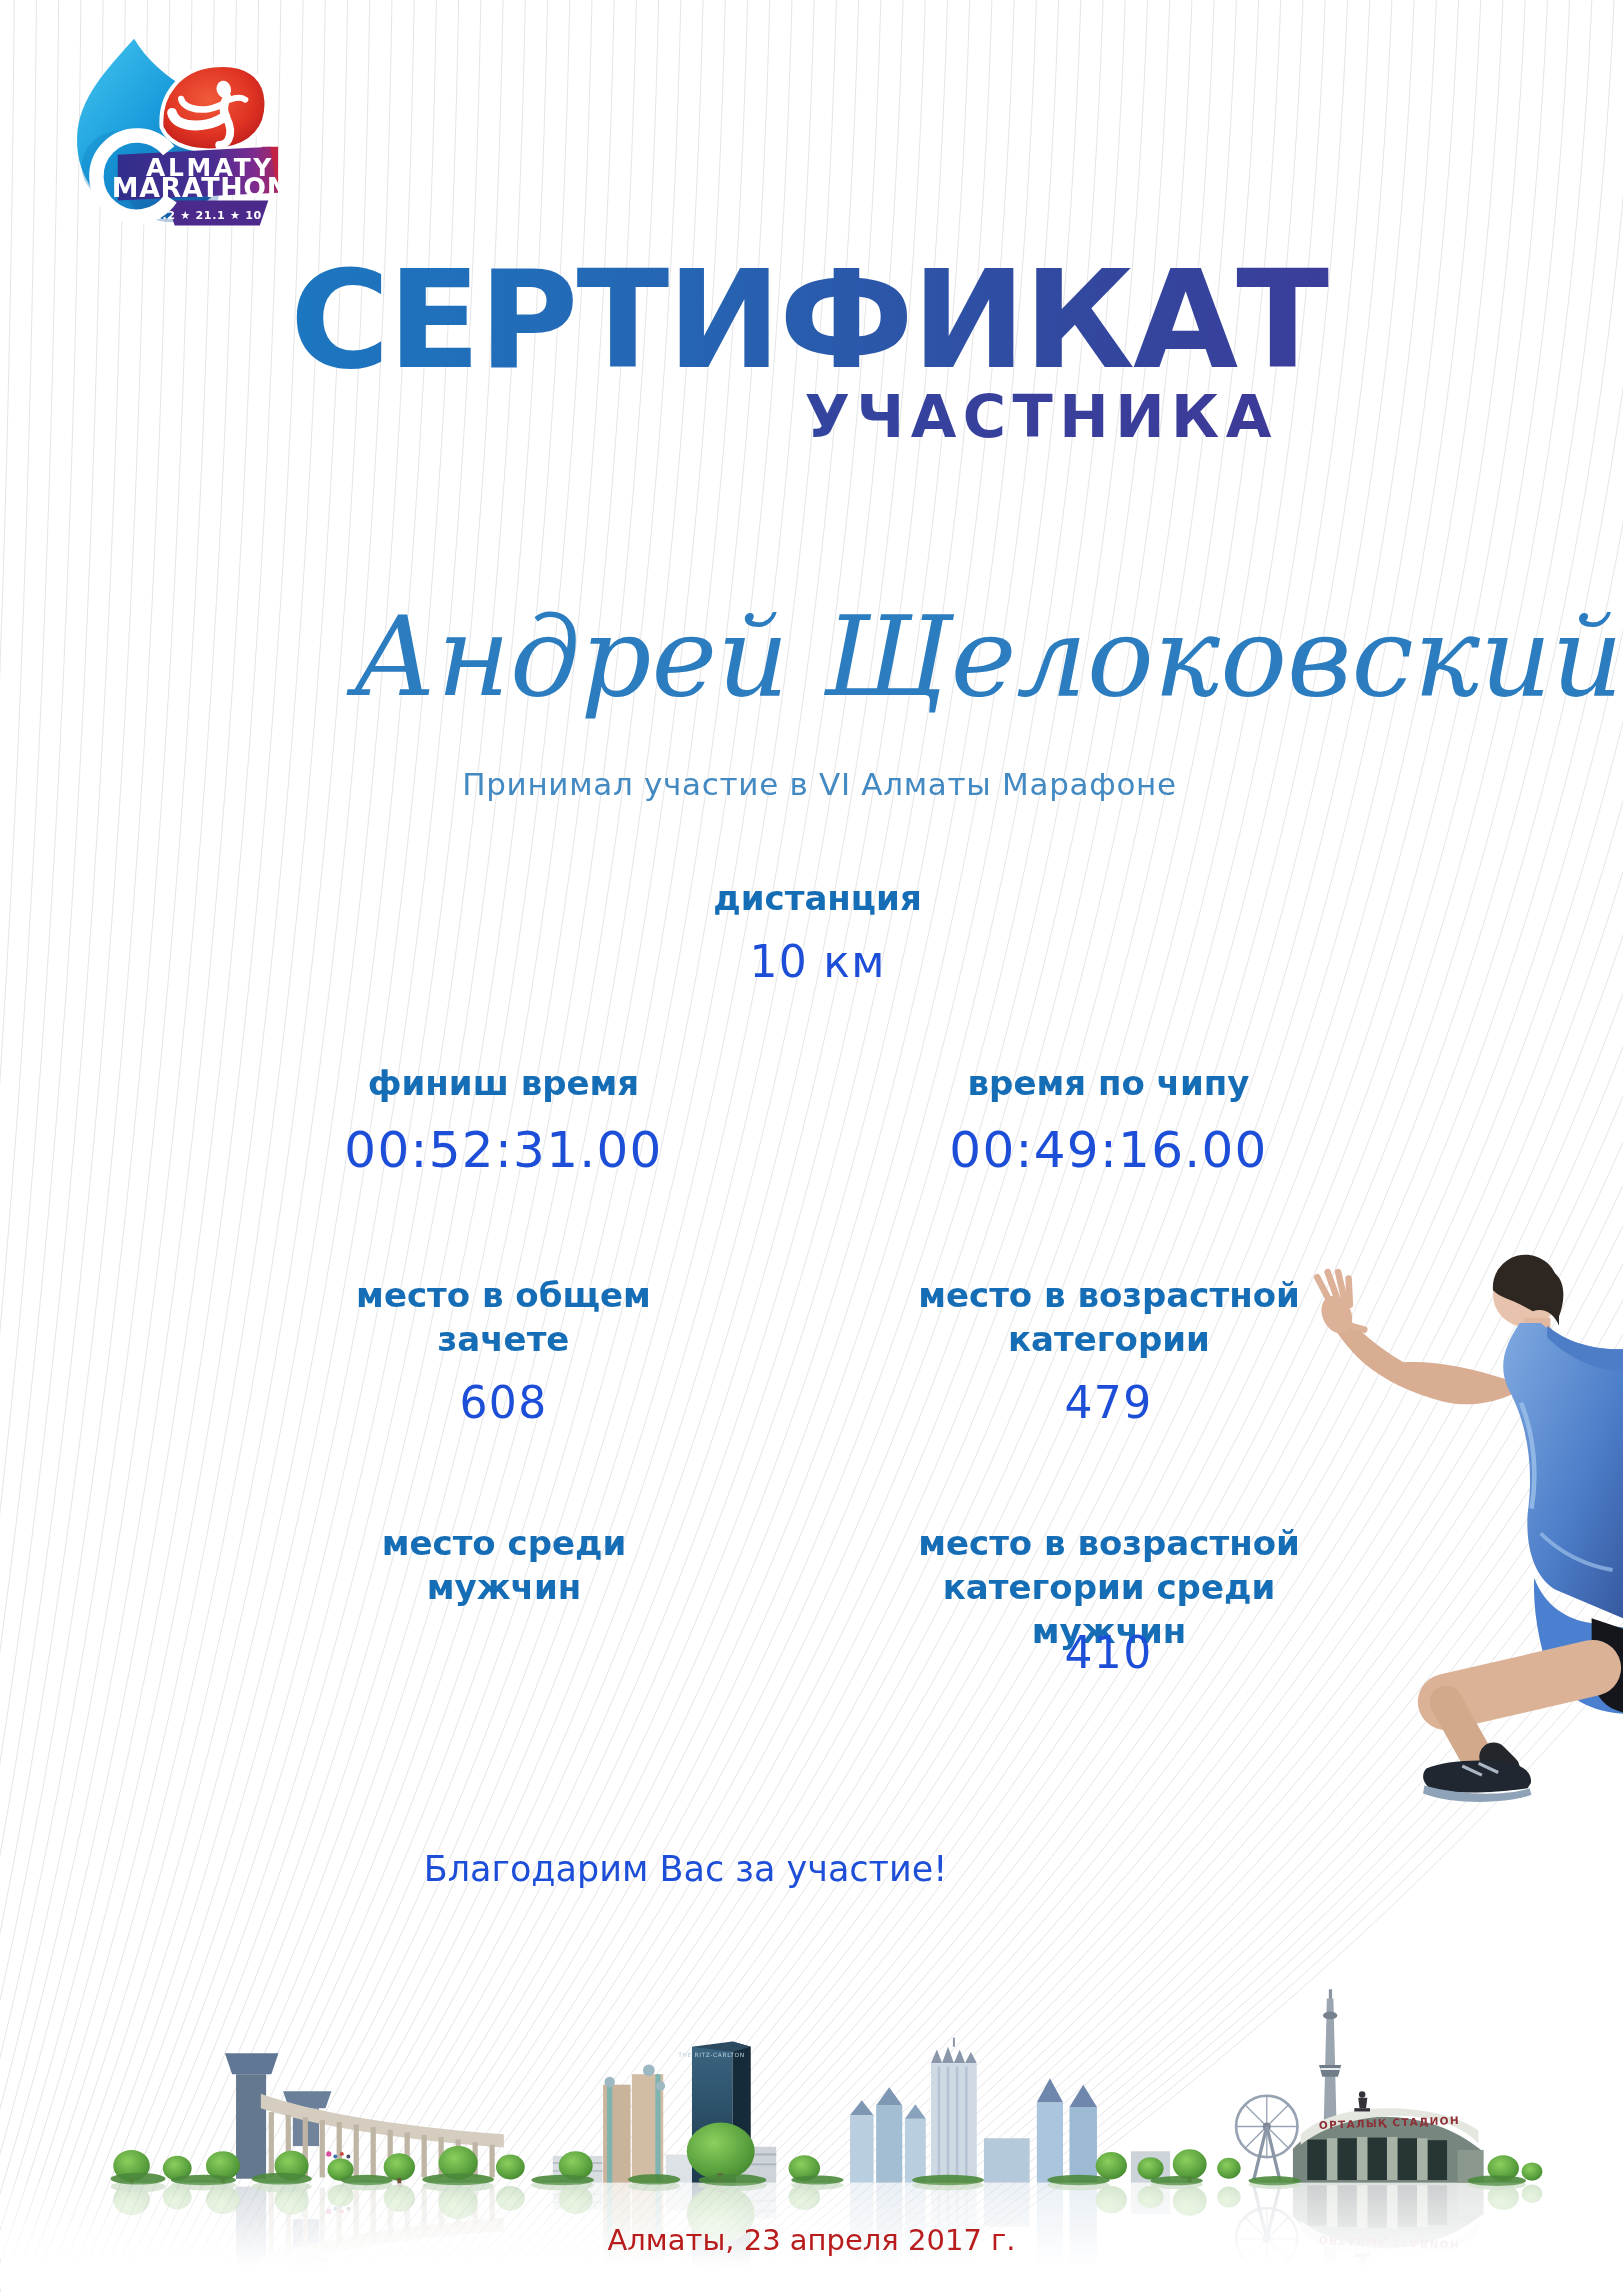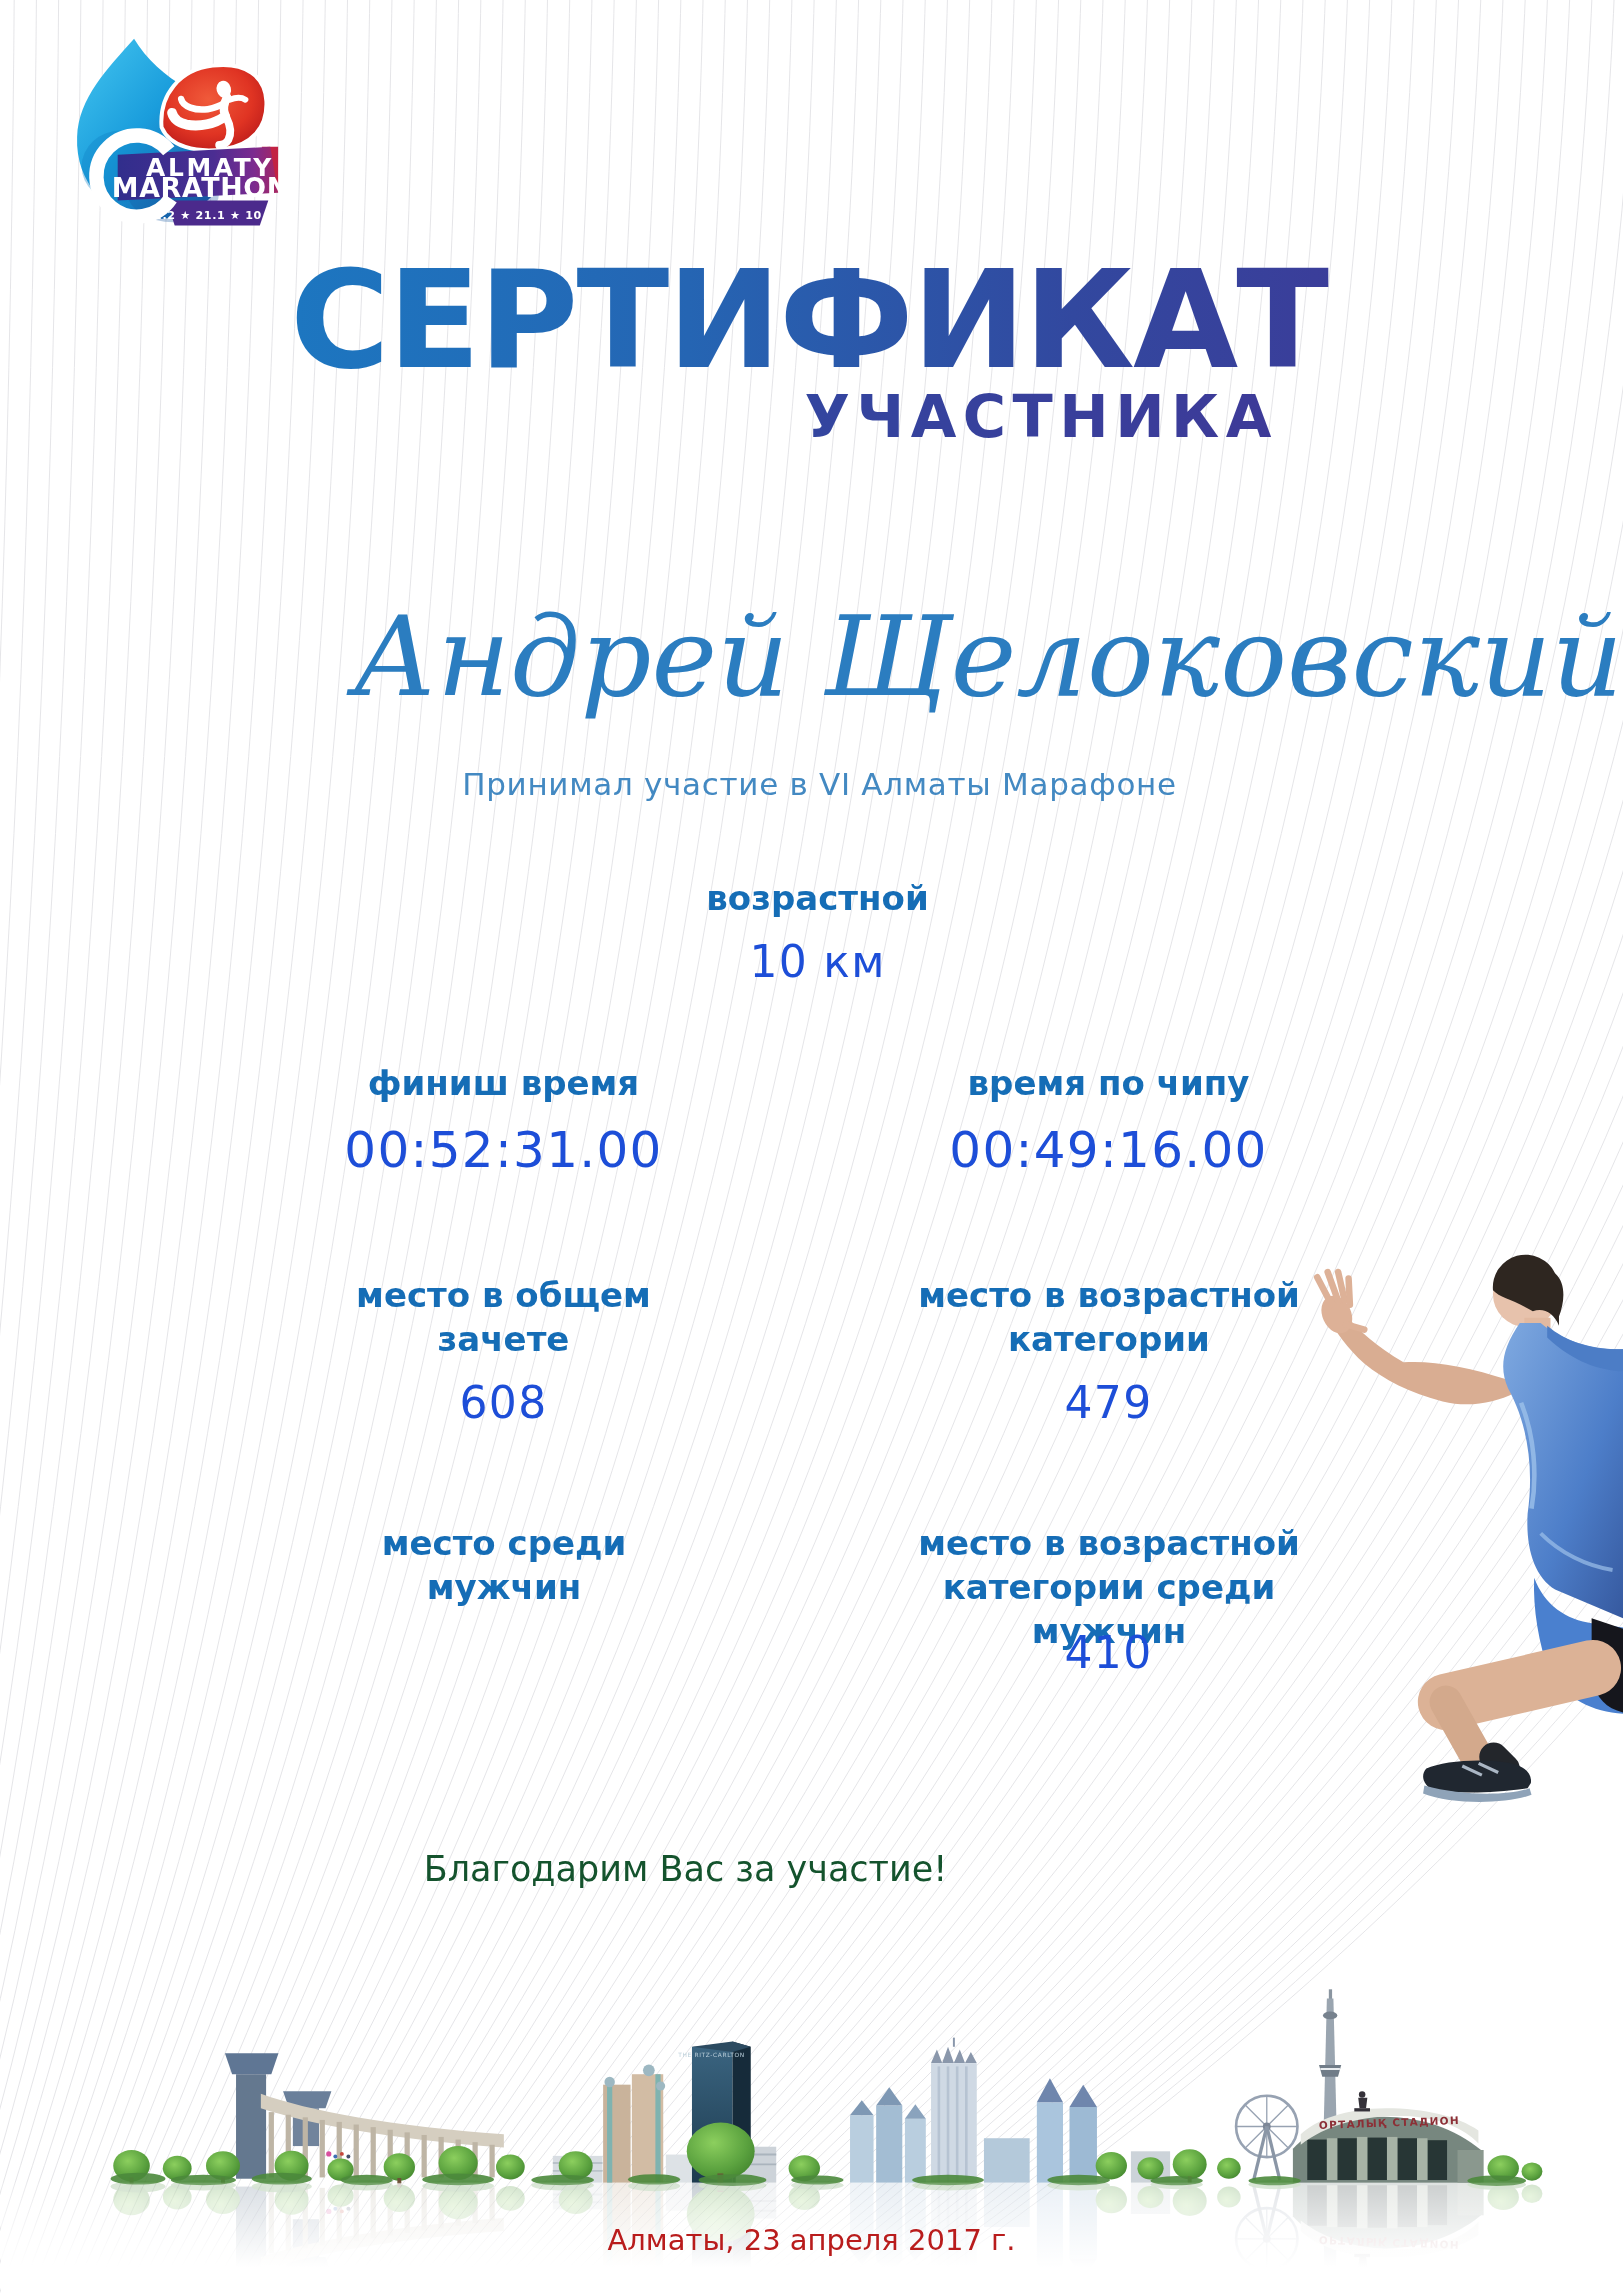--- a/index.html
+++ b/index.html
@@ -20,21 +20,21 @@
   .name{position:absolute;left:0;top:585px;width:1623px;text-align:right;z-index:2;
         font-family:"DejaVu Serif","Liberation Serif",serif;font-style:italic;
         font-size:111px;line-height:1.3;color:#2b7dc0;}
   .participation{position:absolute;left:0;top:766px;width:1623px;text-align:center;
         font-size:31px;color:#4389c2;letter-spacing:0.7px;z-index:2;margin-left:8px;}
   .cell{position:absolute;text-align:center;z-index:2;}
   .lab{font-weight:bold;color:#156db6;font-size:34px;line-height:44px;}
   .val{color:#1d4ed8;font-size:44px;line-height:54px;letter-spacing:1.3px;}
   .val-big{font-size:50px;line-height:60px;}
   .thanks{position:absolute;left:0;top:1848px;width:1371px;text-align:center;
-        font-size:35px;line-height:42px;color:#14532d;z-index:2;}
+        font-size:35px;line-height:42px;color:#1d4ed8;z-index:2;}
   .skyline{position:absolute;left:0;top:1988px;width:1623px;height:307px;z-index:1;}
   .date{position:absolute;left:0;top:2222px;width:1623px;text-align:center;
         font-size:29px;line-height:37px;color:#b91c1c;z-index:5;}
   .runner{position:absolute;left:1312px;top:1252px;width:311px;height:553px;z-index:2;}
   svg text{font-family:"DejaVu Sans","Liberation Sans",sans-serif;}
 </style>
 </head>
 <body>
 
 <div class="page">
@@ -91,21 +91,21 @@
       <text x="238" y="290" text-anchor="middle" font-size="17" font-weight="bold" fill="#ffffff" letter-spacing="1">42.2 ★ 21.1 ★ 10 ★ 3</text>
     </g>
   </svg>
 
   <div class="title">СЕРТИФИКАТ</div>
   <div class="subtitle">УЧАСТНИКА</div>
 
   <div class="name">Андрей Щелоковский</div>
   <div class="participation">Принимал участие в VI Алматы Марафоне</div>
 
-  <div class="cell lab" style="left:556px;top:876px;width:523px;">возрастной</div>
+  <div class="cell lab" style="left:556px;top:876px;width:523px;">дистанция</div>
   <div class="cell val" style="left:556px;top:935px;width:523px;">10 км</div>
 
   <div class="cell lab" style="left:242px;top:1061px;width:523px;">финиш время</div>
   <div class="cell val val-big" style="left:242px;top:1120px;width:523px;">00:52:31.00</div>
   <div class="cell lab" style="left:847px;top:1061px;width:523px;">время по чипу</div>
   <div class="cell val val-big" style="left:847px;top:1120px;width:523px;">00:49:16.00</div>
 
   <div class="cell lab" style="left:353px;top:1273px;width:301px;">место в общем зачете</div>
   <div class="cell val" style="left:242px;top:1376px;width:523px;">608</div>
   <div class="cell lab" style="left:880px;top:1273px;width:458px;">место в возрастной категории</div>

